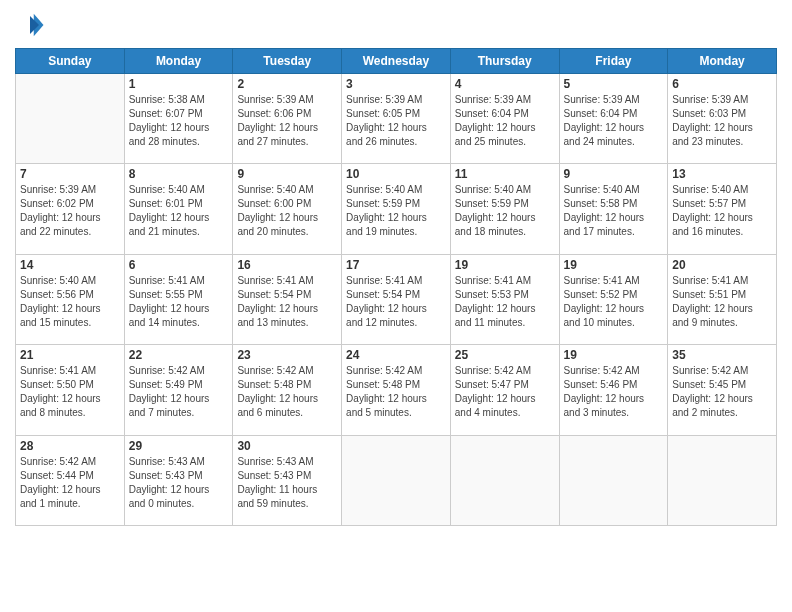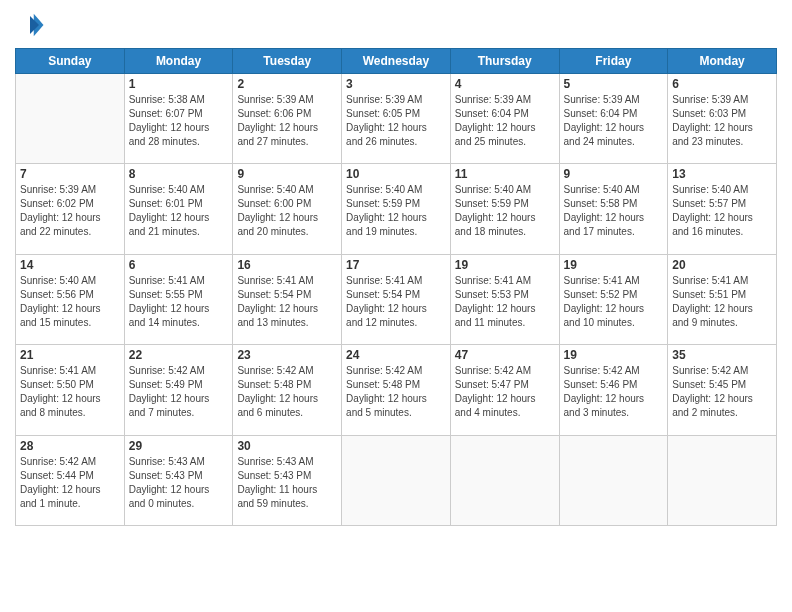--- a/index.html
+++ b/index.html
@@ -304,21 +304,21 @@
 and 6 minutes.</div>
           </td>
           <td>
             <div class="day-number">24</div>
             <div class="day-info" style="white-space: pre-line;">Sunrise: 5:42 AM
 Sunset: 5:48 PM
 Daylight: 12 hours
 and 5 minutes.</div>
           </td>
           <td>
-            <div class="day-number">47</div>
+            <div class="day-number">25</div>
             <div class="day-info" style="white-space: pre-line;">Sunrise: 5:42 AM
 Sunset: 5:47 PM
 Daylight: 12 hours
 and 4 minutes.</div>
           </td>
           <td>
             <div class="day-number">19</div>
             <div class="day-info" style="white-space: pre-line;">Sunrise: 5:42 AM
 Sunset: 5:46 PM
 Daylight: 12 hours

